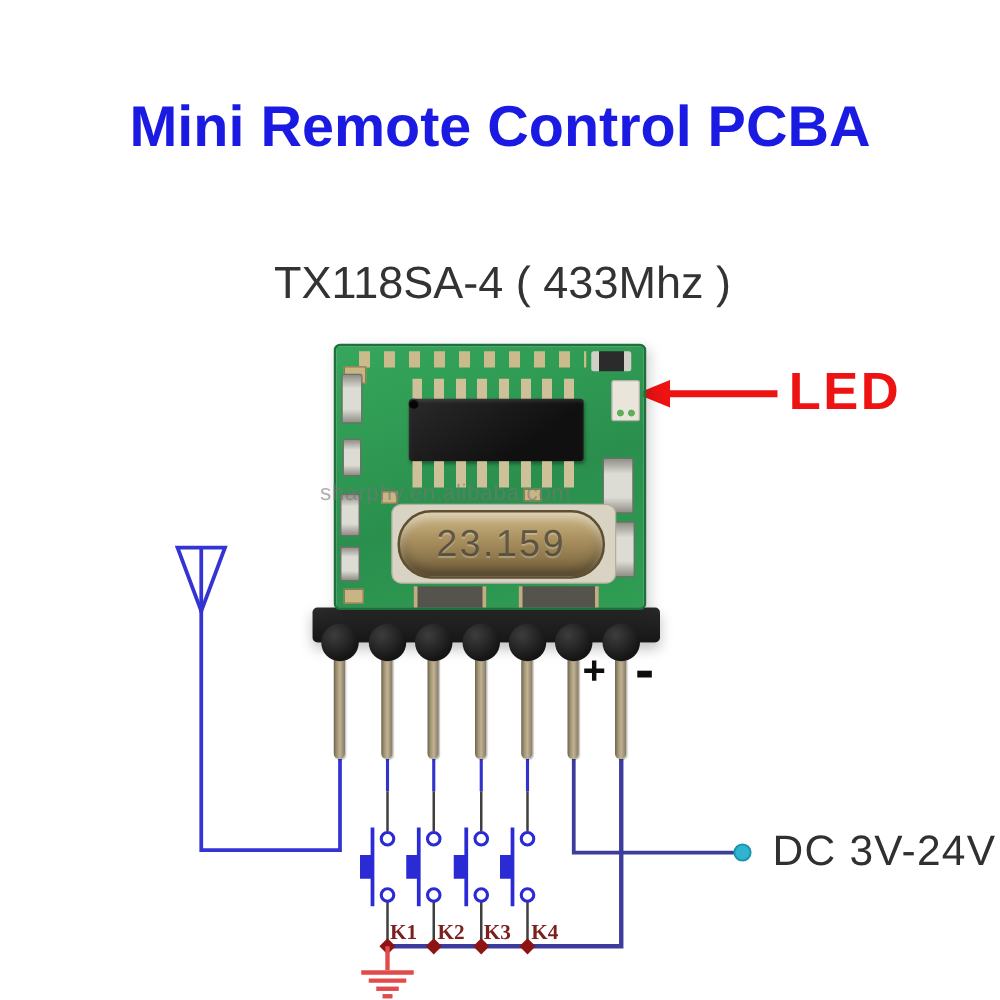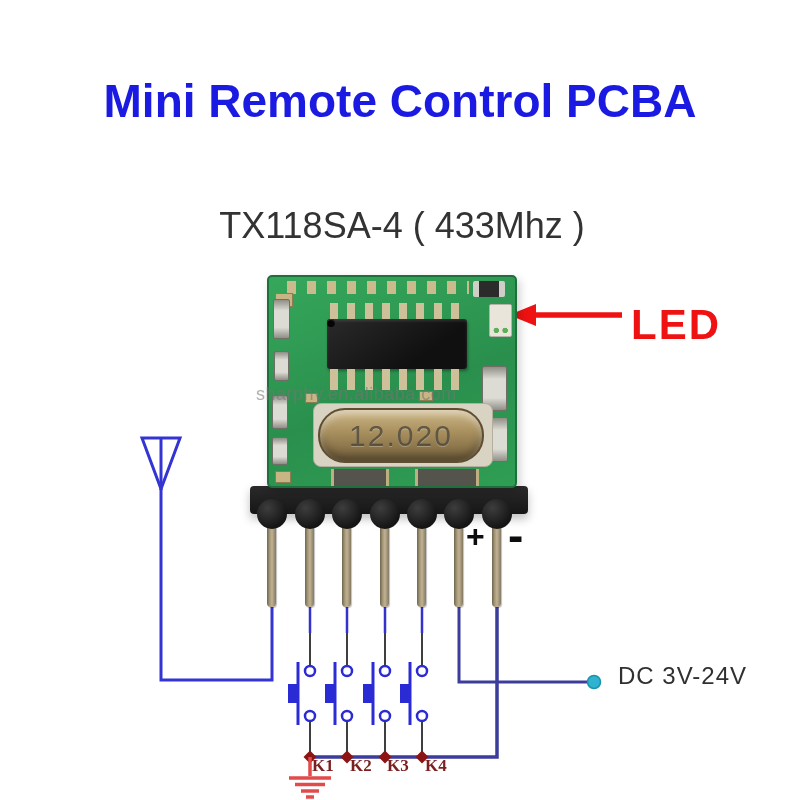--- a/index.html
+++ b/index.html
@@ -77,27 +77,27 @@
        border-radius:0 0 4px 4px;box-shadow:1px 1px 1px rgba(0,0,0,0.25);}
   .p1{left:267px}.p2{left:305px}.p3{left:342px}.p4{left:380px}.p5{left:417px}.p6{left:454px}.p7{left:492px}
 
   .watermark{position:absolute;left:256px;top:384px;width:320px;z-index:20;
        font-size:18px;color:rgba(118,118,118,0.58);letter-spacing:0.5px;}
 
   .plus{position:absolute;left:466px;top:518px;font-size:32px;font-weight:bold;color:#0d0d0d;z-index:12;}
   .minus{position:absolute;left:508px;top:508px;font-size:46px;font-weight:bold;color:#0d0d0d;z-index:12;}
 
   .ledlabel{position:absolute;left:631px;top:289px;font-size:42px;font-weight:600;
-       color:#ee1212;letter-spacing:2px;margin-top:12px;}
-
-  .klabel{position:absolute;top:756px;font-size:17px;font-weight:bold;z-index:5;
+       color:#ee1212;letter-spacing:2px;}
+
+  .klabel{position:absolute;top:736px;font-size:17px;font-weight:bold;z-index:5;
        font-family:"Liberation Serif",serif;color:#7b1f1f;}
   .k1{left:312px}.k2{left:350px}.k3{left:387px}.k4{left:425px}
 
-  .dclabel{position:absolute;left:618px;top:662px;font-size:24px;color:#303030;
+  .dclabel{position:absolute;left:618px;top:662px;font-size:34px;color:#303030;
        letter-spacing:1px;}
 </style>
 </head>
 <body>
 
 <div class="canvas">
 
   <svg class="schem" viewBox="0 0 800 800" xmlns="http://www.w3.org/2000/svg">
 
     <g stroke="#3434d4" stroke-width="3" fill="none">
@@ -211,21 +211,21 @@
     <div class="smd sR1"></div>
     <div class="smd sR2"></div>
     <div class="iclegs ilt"></div>
     <div class="icbody">
       <div class="icdot"></div>
     </div>
     <div class="iclegs ilb"></div>
     <div class="goldpad gp2"></div>
     <div class="goldpad gp3"></div>
     <div class="xplate"></div>
-    <div class="xtal">12.020</div>
+    <div class="xtal">23.159</div>
     <div class="dpad dp1"></div>
     <div class="dpad dp2"></div>
     <div class="goldpad gp4"></div>
   </div>
 
   <div class="watermark">sharphy.en.alibaba.com</div>
 
   <div class="plus">+</div>
   <div class="minus">-</div>
 

